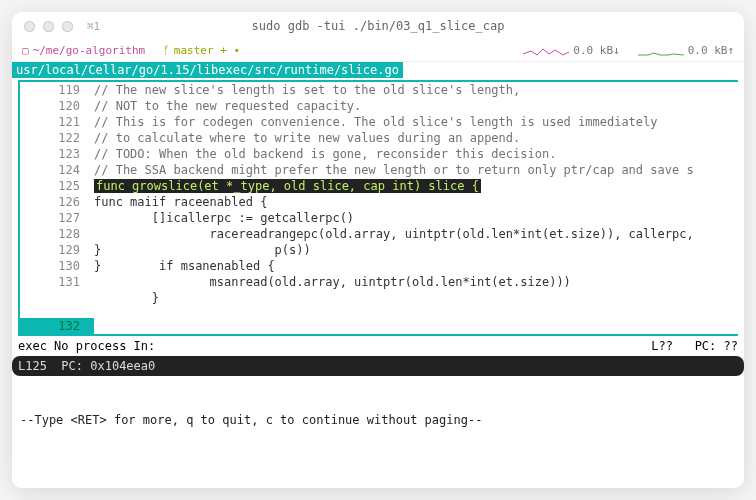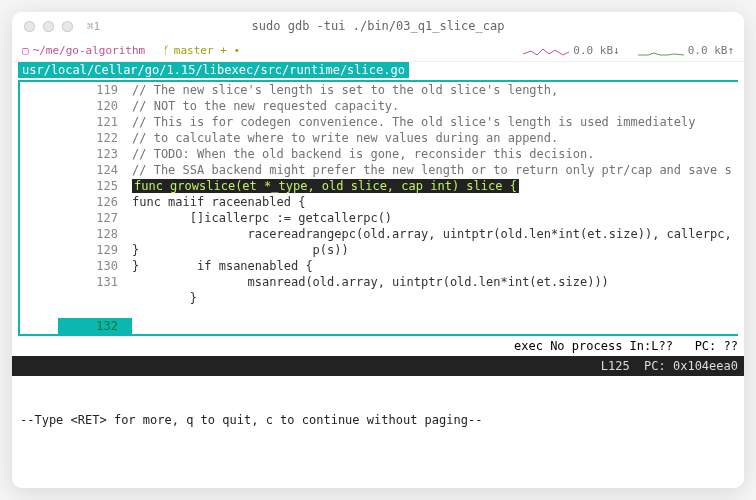--- a/index.html
+++ b/index.html
@@ -45,36 +45,35 @@
   .sb-item { display: flex; align-items: center; gap: 4px; color: #777; }
   .sb-folder { color: #c24e9a; }
   .sb-branch { color: #9aa300; }
   .spark { display:inline-block; width:46px; height:10px; vertical-align:middle; }
   .spark svg { display:block; }
   .content { flex: 1; display: flex; flex-direction: column; overflow: hidden; background: #fff; }
   .src-path {
     background: #0bb7b0; color: #fff;
     padding: 1px 4px; display: inline-block;
     font-weight: 500;
-    margin-left: 6px;
   }
-  .src-wrap { border: 2px solid #0bb7b0; margin: 2px 6px 0 6px; border-right: none; padding-left: 38px; }
+  .src-wrap { border: 2px solid #0bb7b0; margin: 2px 6px 0 6px; border-right: none; }
   .code { font-size: 12px; line-height: 16px; white-space: pre; overflow: hidden; }
   .row { display: flex; }
   .gutter { width: 74px; text-align: right; padding-right: 14px; color: #888; flex: none; }
   .line { flex: 1; color: #333; overflow: hidden; }
   .comment { color: #737373; }
   .sel { background: #222; color: #bef264; padding: 0 2px; }
   .hl-row .gutter { background: #0bb7b0; color: #073; margin-top: 28px; }
   .bot {
     background: #222; color: #ddd;
     padding: 2px 6px;
     font-size: 12px; line-height: 16px;
     white-space: pre;
-    display: flex; justify-content: flex-end;
+    display: flex; justify-content: space-between; border-radius: 8px;
   }
   .bot.white { background:#fff; color:#000; }
   .gdb {
     font-size: 12px; line-height: 17px;
     padding: 2px 8px 6px 8px;
     white-space: pre-wrap;
     color: #222;
   }
   .gdb .fn { color: #0369a1; margin-top: 22px; }
 </style>

